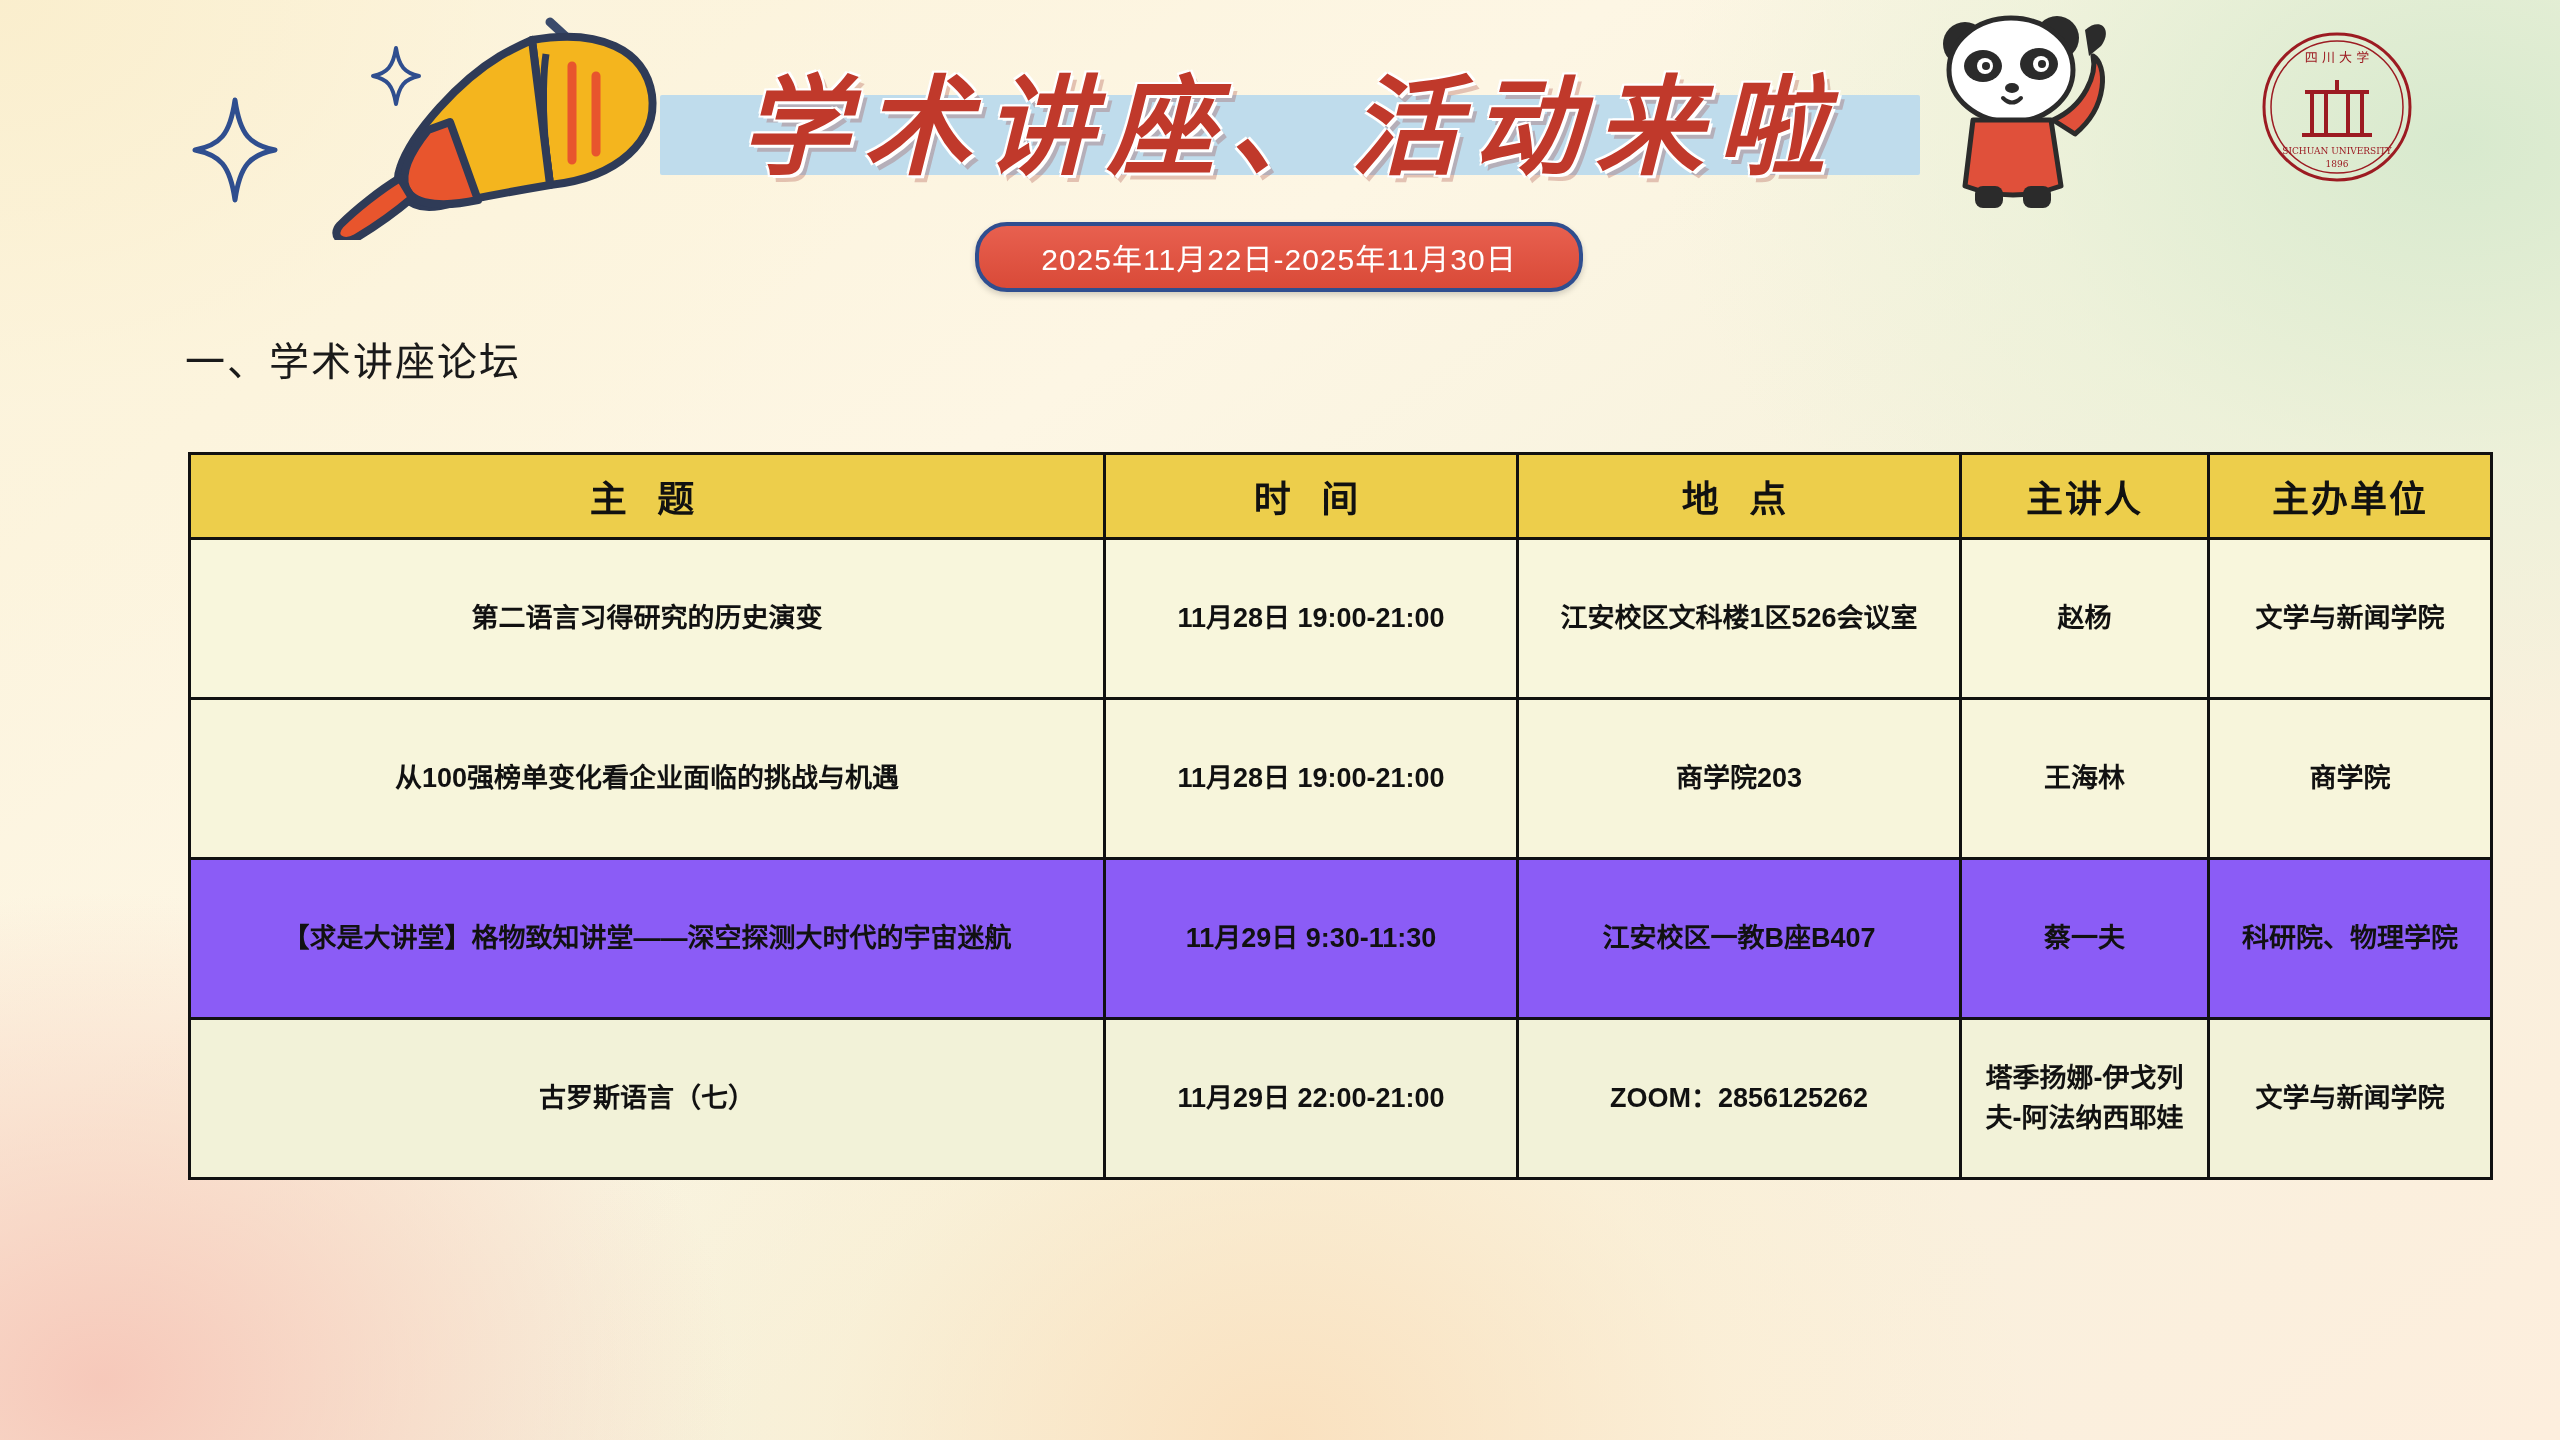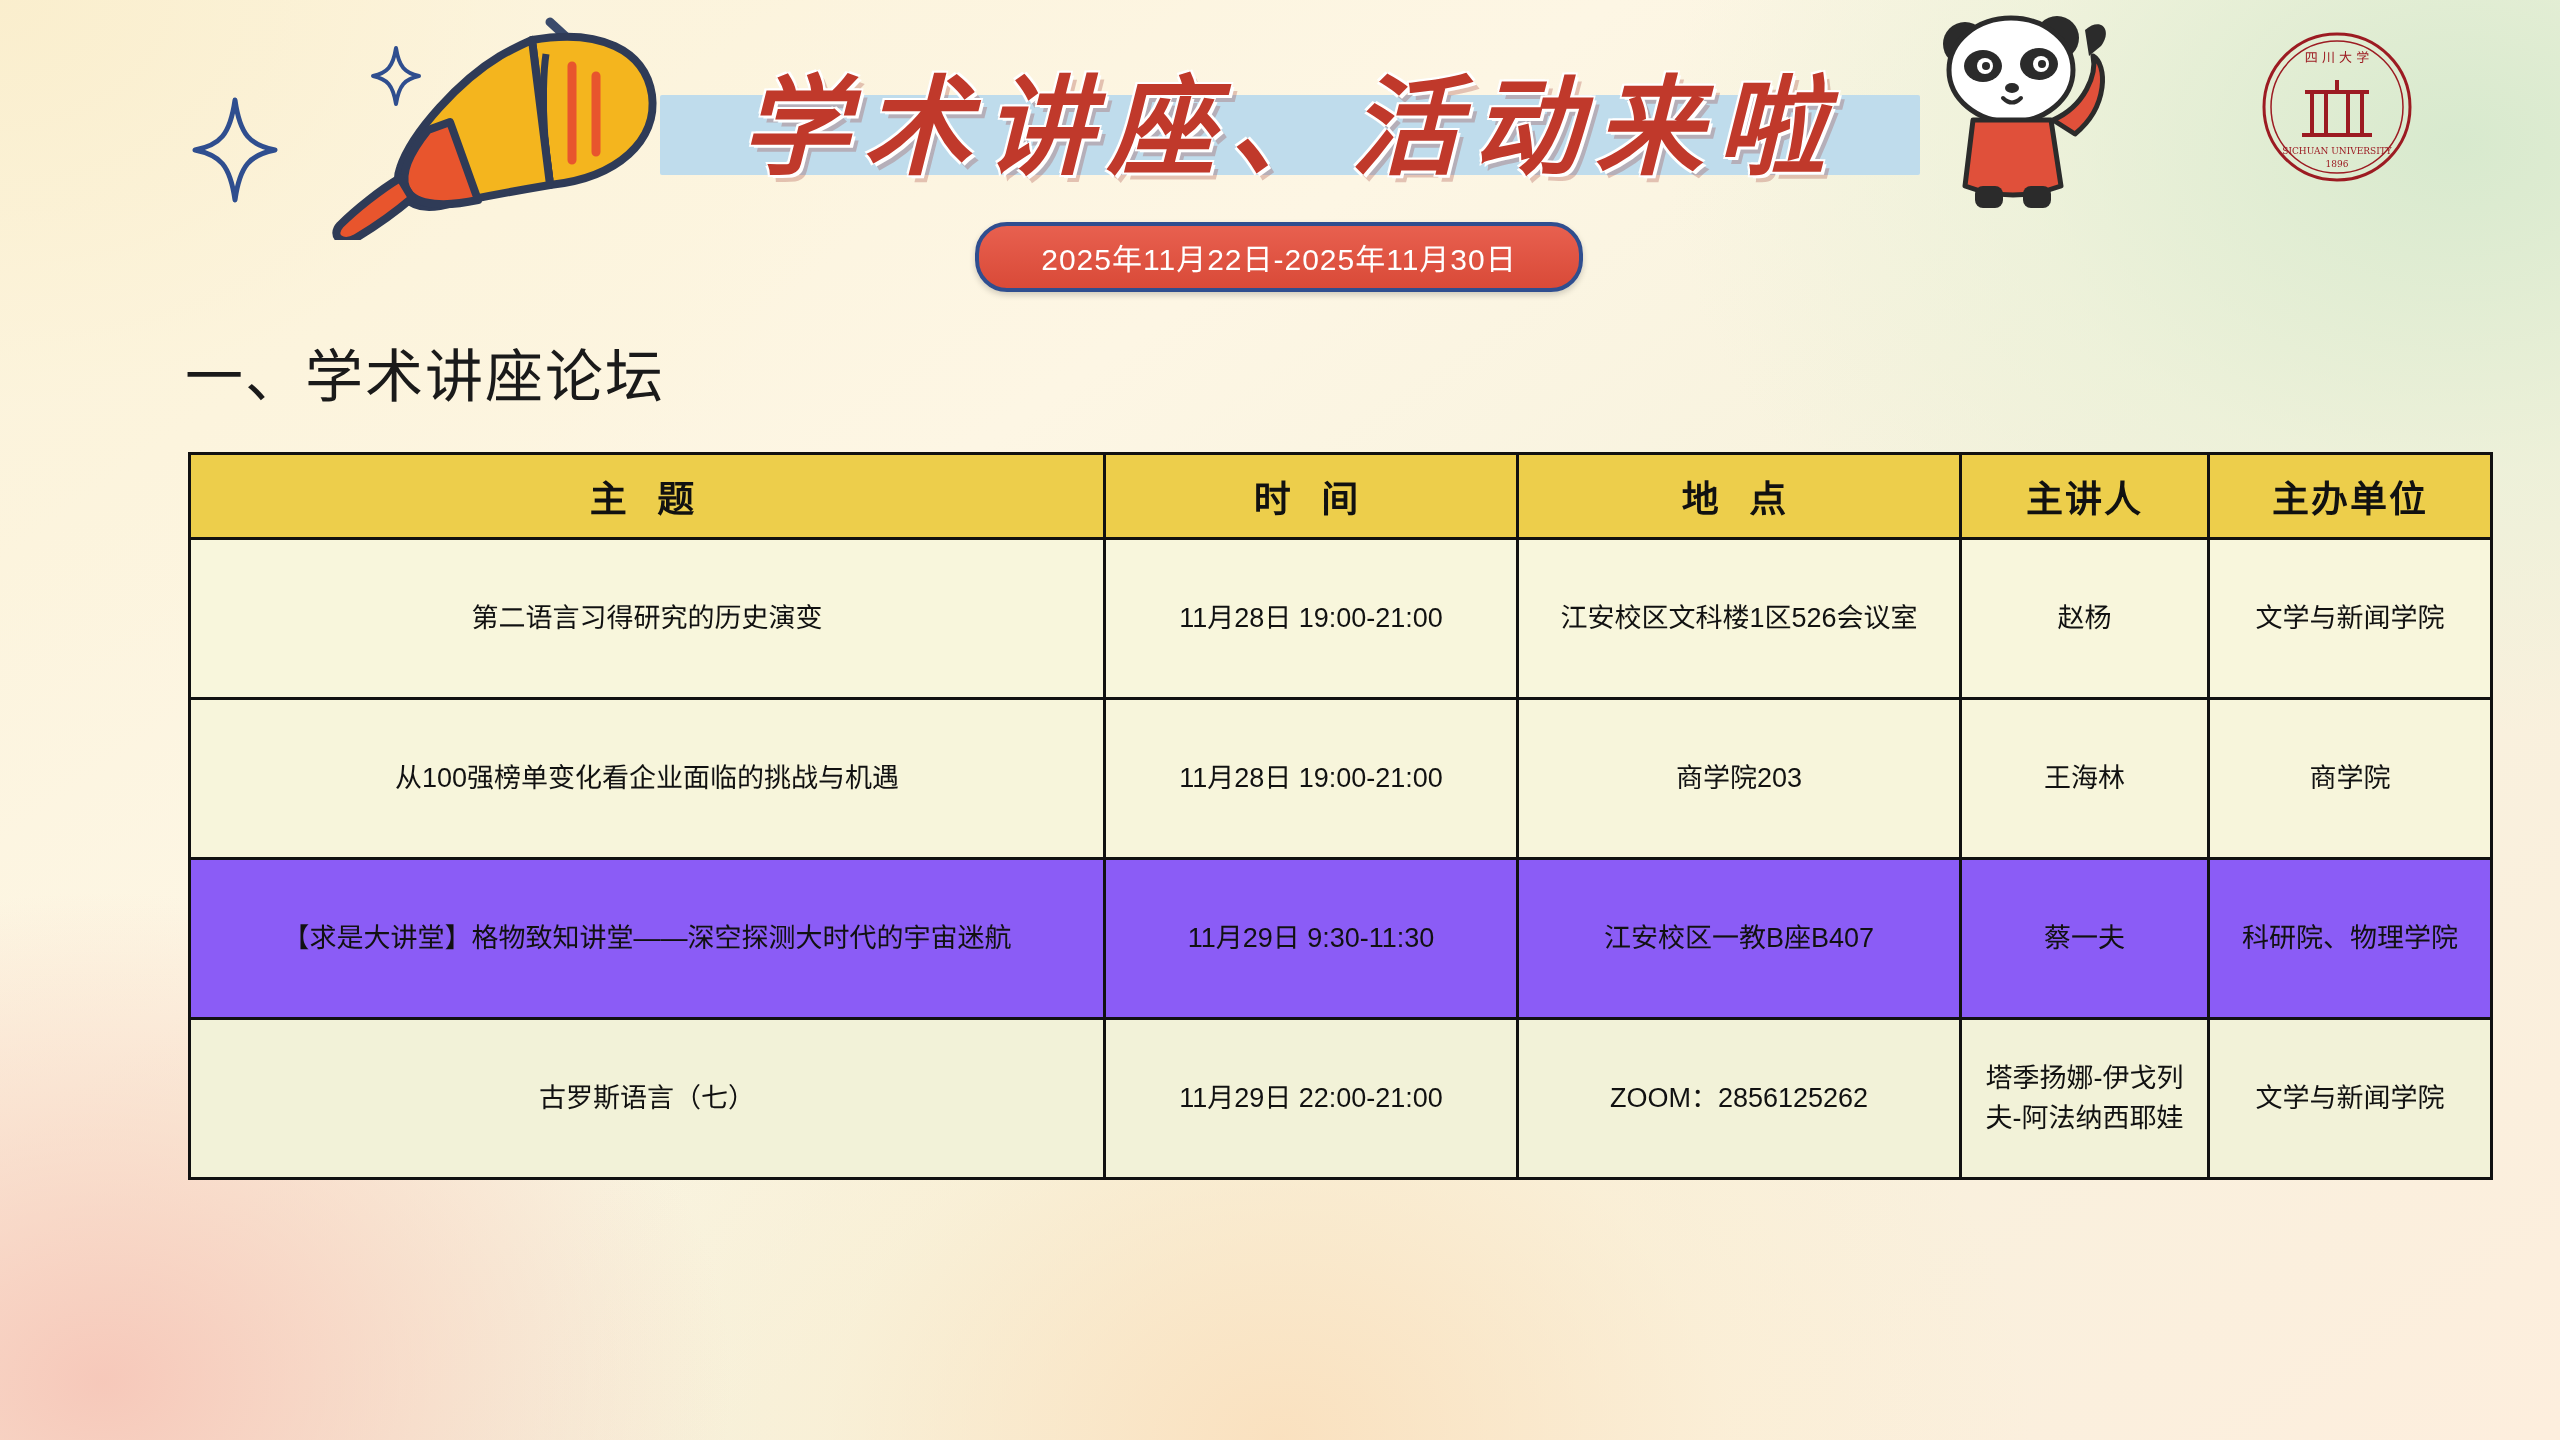--- a/index.html
+++ b/index.html
@@ -85,21 +85,21 @@
   .panda { position: absolute; left: 1925px; top: 8px; width: 195px; height: 200px; }
 
   
   .badge { position: absolute; left: 2260px; top: 30px; width: 155px; height: 155px; }
 
   
   .section-heading {
     position: absolute;
     left: 185px;
     top: 330px;
-    font-size: 58px;
+    font-size: 40px;
     color: #1a1a1a;
     font-family: Liberation Serif, serif;
     letter-spacing: 2px;
   }
 
   
   .table-wrap {
     position: absolute;
     left: 188px;
     top: 452px;
@@ -122,21 +122,21 @@
     height: 80px;
     font-size: 37px;
     font-weight: bold;
     letter-spacing: 10px;
     color: #111111;
   }
   table.schedule thead th.tight { letter-spacing: 2px; }
   table.schedule tbody td {
     height: 141px;
     font-size: 27px;
-    font-weight: normal;
+    font-weight: bold;
     color: #111111;
     padding: 8px 14px;
     line-height: 1.45;
     background: #f7f6df;
     margin-top: 48px;
   }
   tbody tr:nth-child(1) td { background: #f8f6dc; }
   tbody tr:nth-child(2) td { background: #f7f5db; }
   tbody tr:nth-child(3) td { background: #8b5cf6; }
   tbody tr:nth-child(4) td { background: #f2f2d8; }

